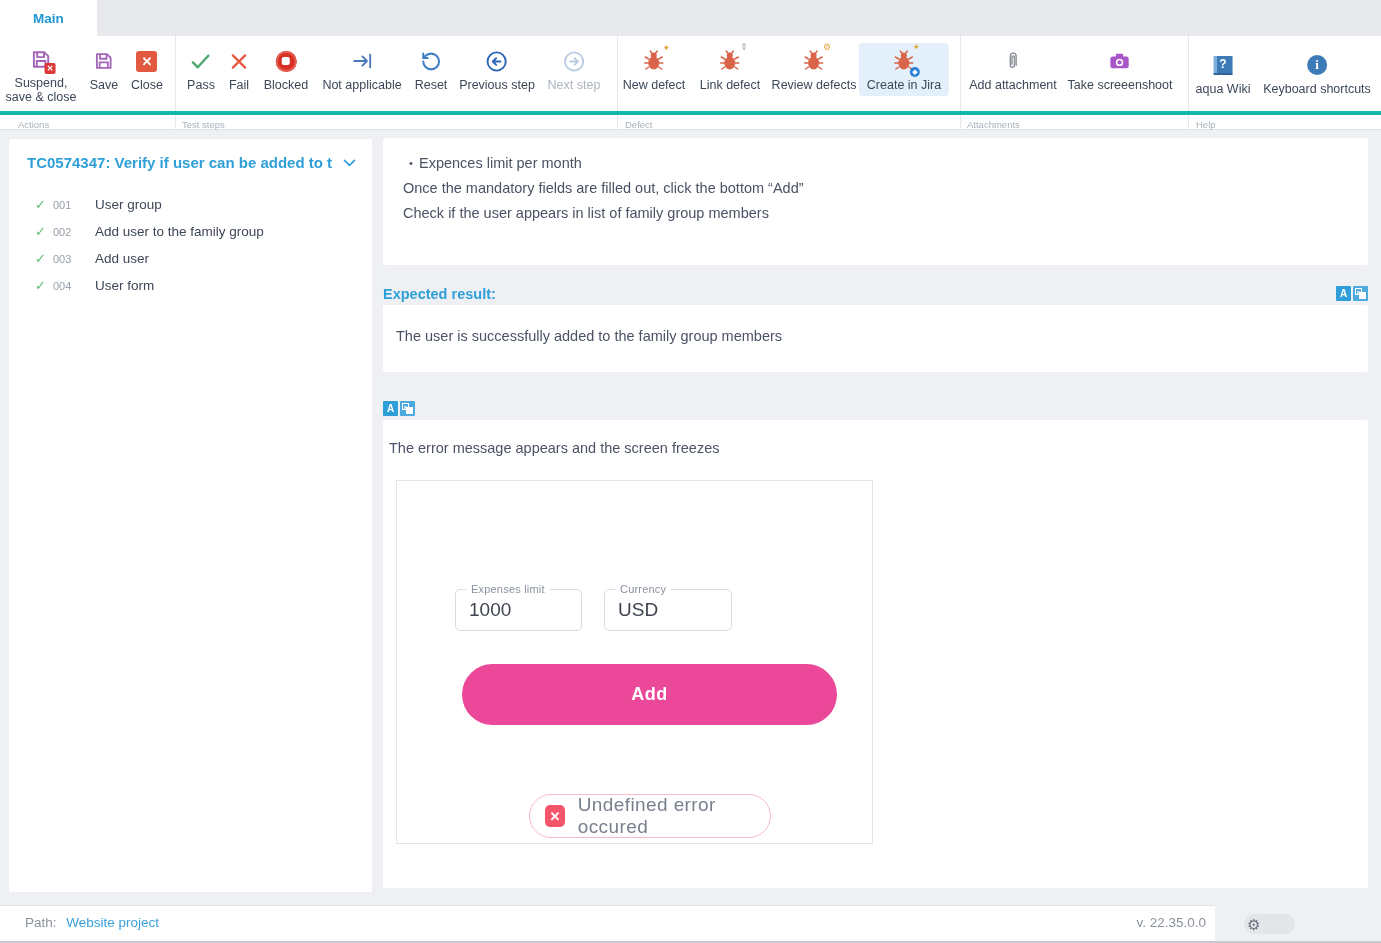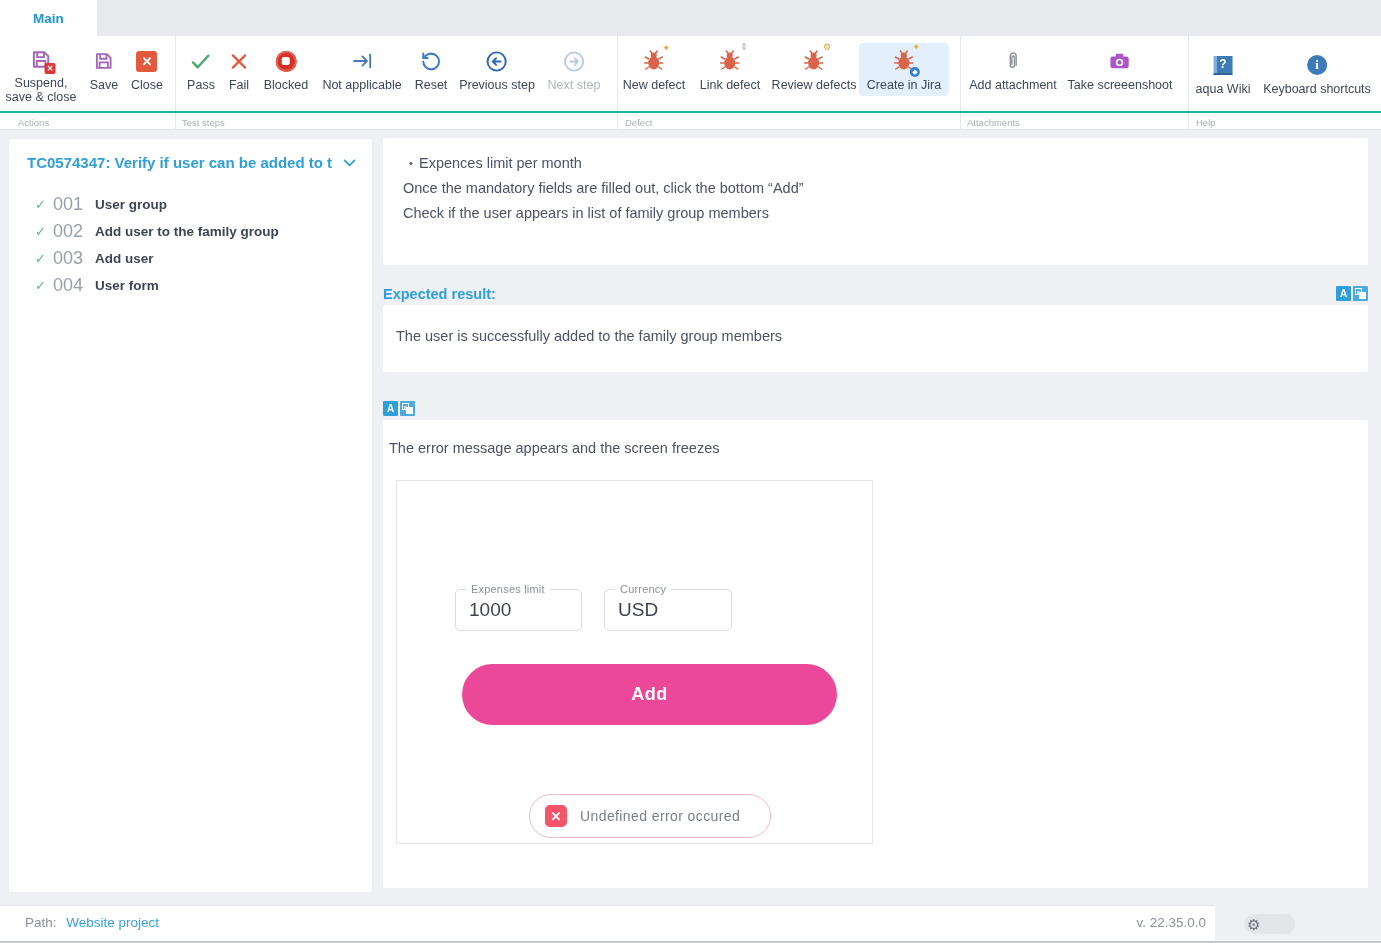--- a/index.html
+++ b/index.html
@@ -13,40 +13,40 @@
               color:#2196d3; font-size:13.5px; font-weight:700; display:flex; align-items:center; justify-content:center; }
 
   
   .ribbon { position:absolute; left:0; top:36px; width:1381px; height:94px; background:#ffffff; border-bottom:1px solid #dde1e6; }
   .vsep { position:absolute; top:0; width:1px; height:94px; background:#e6e9ec; }
   .rbtn { position:absolute; top:7px; transform:translateX(-50%); display:flex; flex-direction:column; align-items:center; padding:4px 8px; border-radius:4px; }
   .rbtn .ric { height:28px; display:flex; align-items:center; justify-content:center; }
   .rbtn .rlabel { margin-top:3px; font-size:12.5px; color:#3c4858; white-space:nowrap; line-height:14px; text-align:center; }
   .rbtn.disabled .rlabel { color:#aeb6c0; }
   .rbtn.active { background:#e3f0fb; }
-  .grouplabels { position:absolute; left:0; top:75px; width:1381px; height:19px; border-top:2px solid #14b8a6;text-align:right; }
+  .grouplabels { position:absolute; left:0; top:75px; width:1381px; height:19px; border-top:4px solid #14b8a6;text-align:right; }
   .glabel { position:absolute; top:4px; font-size:9.5px; color:#a8b1ba; }
 
   
   .sq-close { width:21px; height:21px; background:#e2593f; border-radius:3px; color:#fff; font-weight:700; font-size:13px; display:flex; align-items:center; justify-content:center; }
   .blocked-ic { width:21px; height:21px; background:#d93025; border-radius:50%; display:flex; align-items:center; justify-content:center; box-shadow:inset 0 0 0 2px #e36056; }
   .blocked-ic i { display:block; width:8px; height:8px; background:#fff; border-radius:2px; }
   .wiki-ic { width:19px; height:19px; background:linear-gradient(to right,#7fb0dc 0 3px,#3d7ab8 3px); color:#fff; font-size:12px; font-weight:700; display:flex; align-items:center; justify-content:center; border-bottom:2px solid #2f639a; }
   .info-ic { width:20px; height:20px; background:#3d7ab8; border-radius:50%; color:#fff; font-size:13px; font-weight:700; display:flex; align-items:center; justify-content:center; font-family:"Liberation Serif", serif; }
   .badge { position:absolute; font-size:9px; line-height:9px; }
 
   
   .sidebar-card { position:absolute; left:8px; top:138px; width:365px; height:755px; background:#ffffff; border-radius:3px; border:1px solid #eceef1; }
   .tc-title { display:flex; align-items:center; gap:8px; padding:15px 14px 0 18px; color:#2e9fd9; font-size:15px; font-weight:700; }
   .tc-title .ttl { white-space:nowrap; overflow:hidden; }
   .steps { margin-top:20px; }
   .step-row { display:flex; align-items:center; height:27px; padding-left:26px; font-size:13.5px; }
   .step-check { color:#5cb87a; width:18px; font-size:13px; }
-  .step-num { color:#98a1ab; width:42px; font-size:18px; }
-  .step-name { color:#3d4656;font-weight:bold; }
+  .step-num { color:#98a1ab; width:42px; font-size:11px; }
+  .step-name { color:#3d4656; }
 
   .main-col { position:absolute; left:383px; top:138px; width:985px; }
   .desc-box { background:#fff; border-radius:2px; height:127px; padding:13px 20px; font-size:14.5px; color:#4a5264; line-height:25px; }
   .desc-bullet { display:flex; }
   .desc-bullet .b { width:16px; text-align:center; font-size:11px; }
   .res-header { display:flex; align-items:center; margin-top:18px; height:21px; }
   .res-header .rh-label { color:#2e9fd9; font-size:14.5px; font-weight:700; flex:1; }
   .mini-ic { width:15px; height:15px; background:#2e9fd9; color:#fff; font-size:10px; font-weight:700; display:flex; align-items:center; justify-content:center; border-radius:1px; }
   .mini-ic.tr { margin-left:2px; position:relative; background:#4daade; }
   .mini-ic.tr em { position:absolute; left:2px; top:2px; width:7px; height:7px; border:1px solid #fff; background:transparent; font-style:normal; font-size:6px; line-height:6px; color:#fff; text-align:center; }
@@ -61,21 +61,21 @@
   .ffield .flabel { position:absolute; top:-7px; left:10px; background:#fff; padding:0 5px; font-size:11px; color:#8a919e; letter-spacing:.2px; }
   .ffield .fvalue { padding-left:13px; font-size:19px; color:#3f4450; display:flex; align-items:center; height:100%; }
   .f-role { left:58px; top:19px; width:386px; height:42px; }
   .f-exp  { left:58px; top:108px; width:127px; height:42px; }
   .f-cur  { left:207px; top:108px; width:128px; height:42px; }
   .add-btn { position:absolute; left:65px; top:183px; width:375px; height:61px; background:#ec4899; border:none; border-radius:31px;
              color:#fff; font-size:18px; font-weight:700; letter-spacing:.5px; font-family:"Liberation Sans", sans-serif; }
   .err-pill { position:absolute; left:132px; top:313px; width:242px; height:44px; border:1.5px solid #f6bcc9; border-radius:22px;
               background:#fff; display:flex; align-items:center; gap:13px; padding-left:15px; }
   .err-ic { width:22px; height:22px; background:#f4556a; border-radius:5px; color:#fff; font-weight:700; font-size:13px; display:flex; align-items:center; justify-content:center; }
-  .err-txt { color:#787f8d; font-size:14px; letter-spacing:.4px; }
+  .err-txt { color:#787f8d; font-size:19px; letter-spacing:.4px; }
 
   
   .statusbar { position:absolute; left:0; top:905px; width:1215px; height:36px; background:#fff; border-top:1px solid #e3e6ea; }
   .path-wrap { position:absolute; left:25px; top:9px; font-size:13.5px; }
   .path-label { color:#8b929c; }
   .path-link { color:#3aa0dc; margin-left:6px; }
   .gear-pill { position:absolute; left:1244px; top:8px; width:51px; height:20px; background:#e3e5e8; border-radius:10px; display:flex; align-items:center; padding-left:3px; }
   .gear-glyph { font-size:15px; color:#6b7280; line-height:15px; }
   .version { position:absolute; right:9px; top:9px; font-size:13.5px; color:#8b929c; }
   .bottom-edge { position:absolute; left:0; top:941px; width:1381px; height:2px; background:#c6cacf; }

